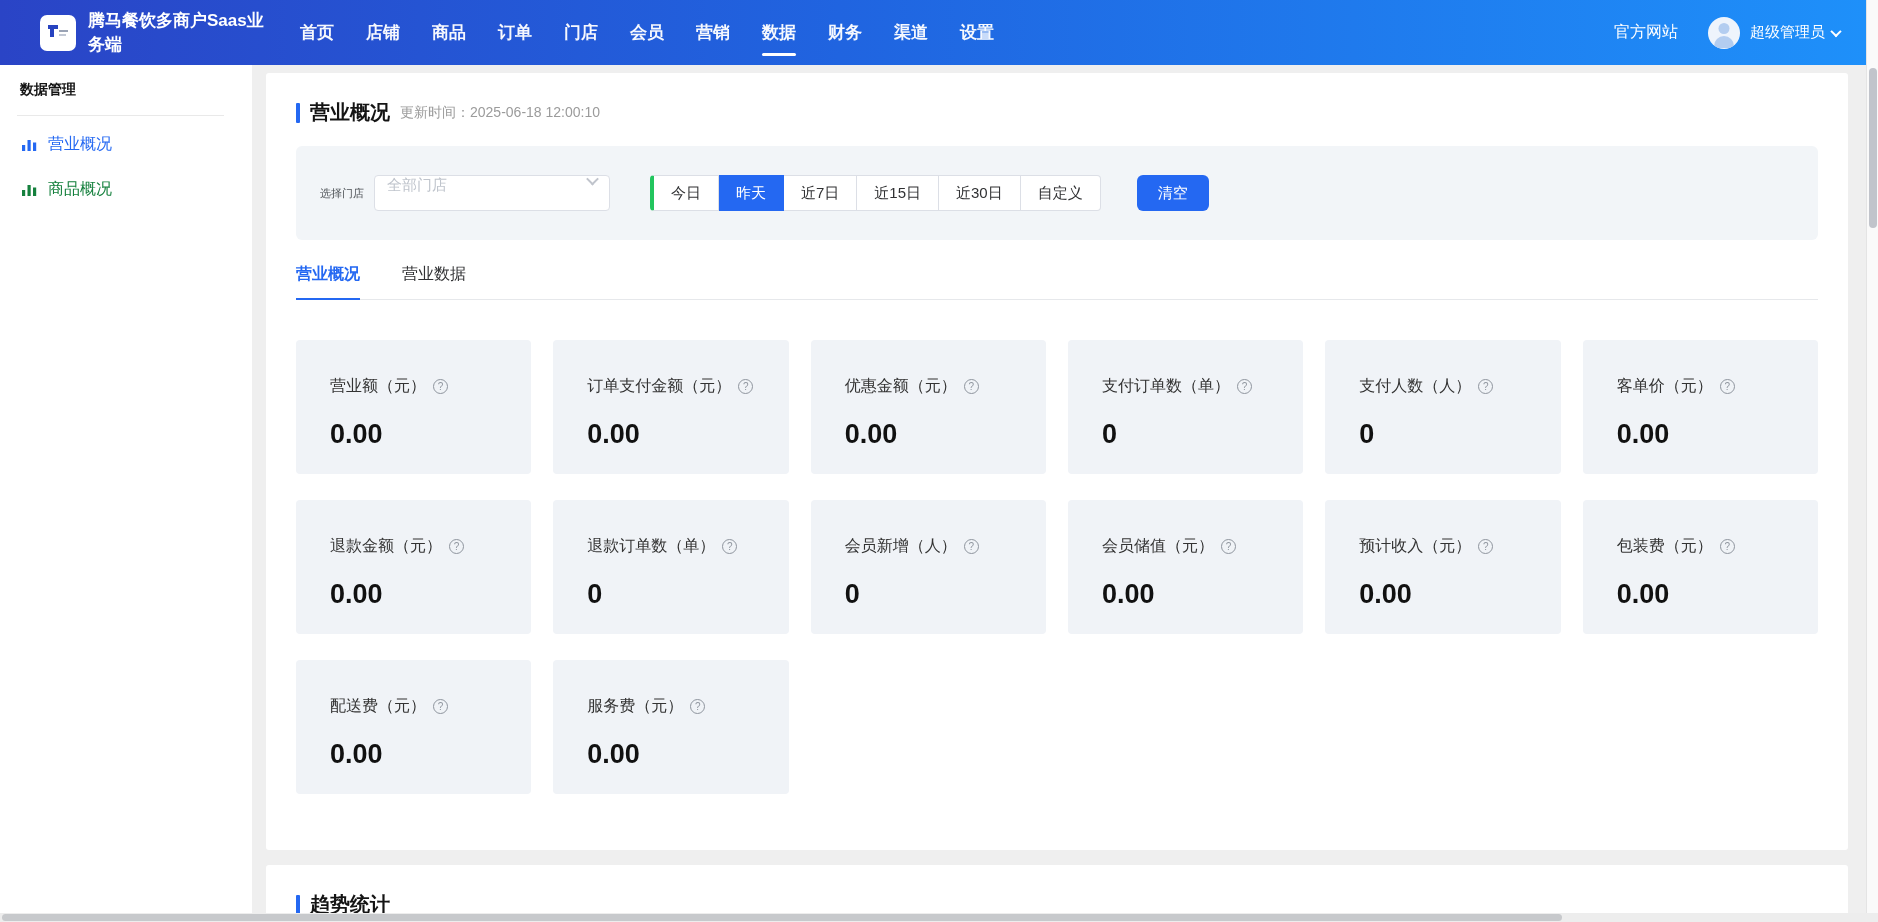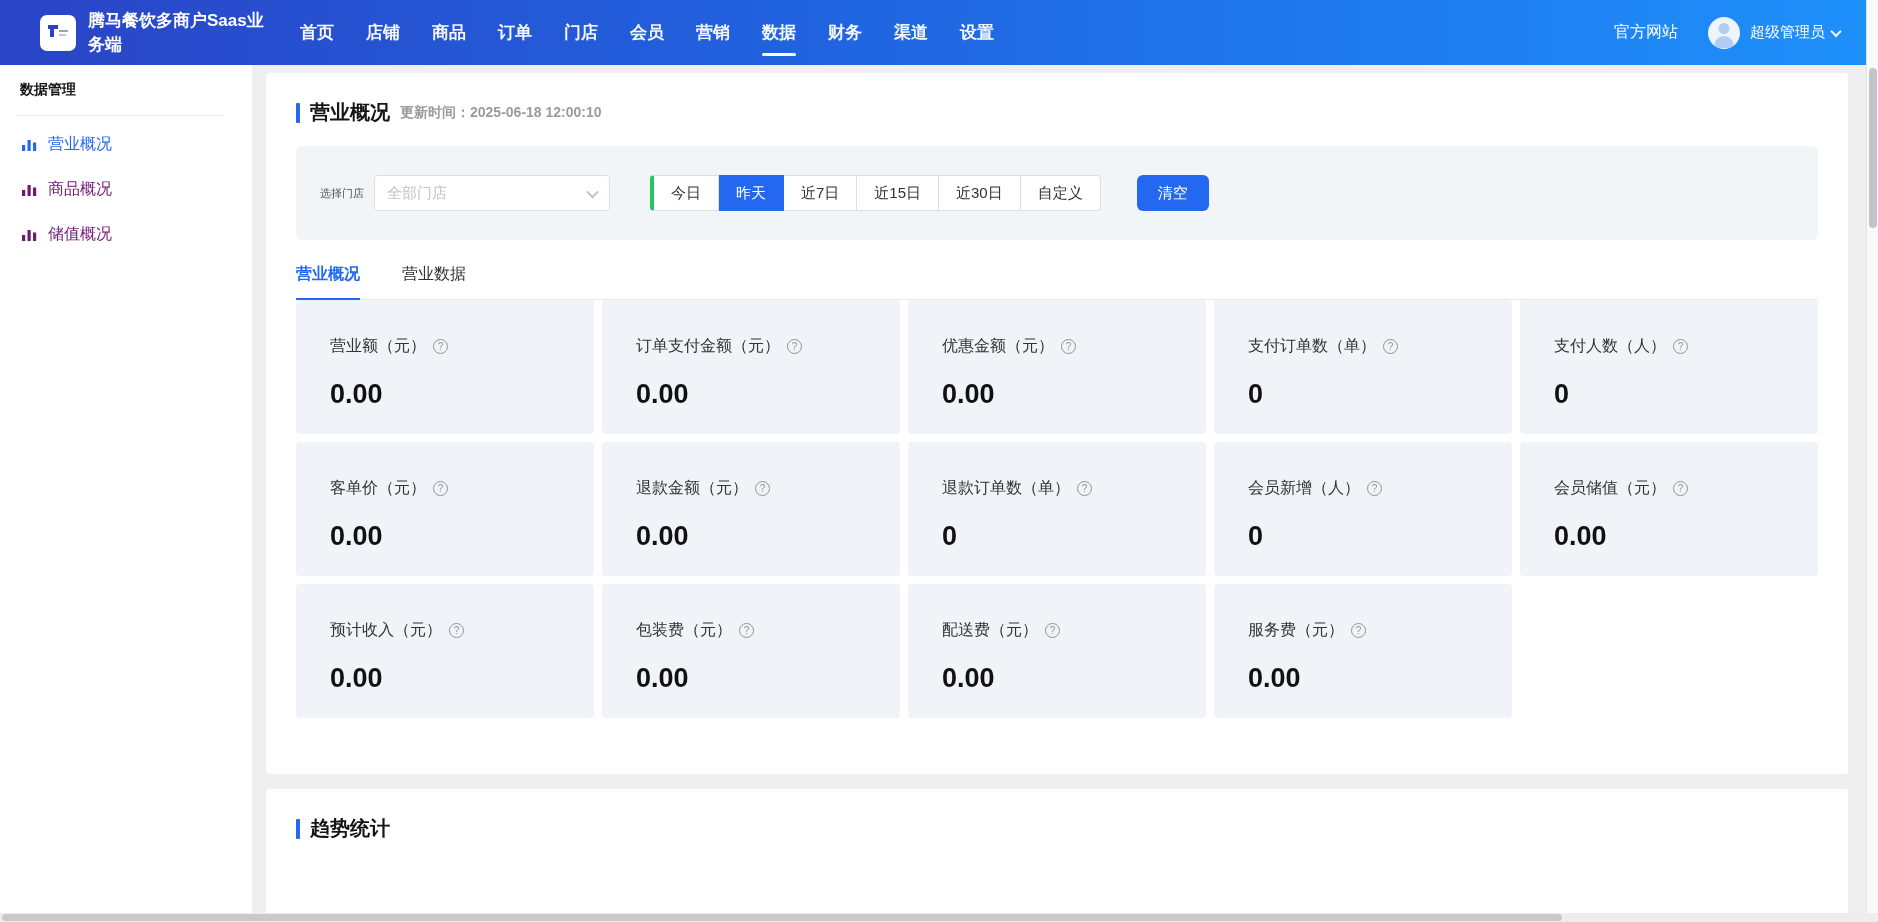--- a/index.html
+++ b/index.html
@@ -36,59 +36,59 @@
   .chev{ display:inline-block; width:9px; height:9px; border-right:2px solid #c0c4cc;
     border-bottom:2px solid #c0c4cc; transform:rotate(45deg) translate(-1px,-1px); }
   .chev-white{ border-color:#fff; width:8px; height:8px; }
 
   
   .sidebar{ position:absolute; top:65px; left:0; width:252px; bottom:0;
     background:#fff; padding-top:16px; }
   .sidebar-title{ margin:0 0 16px 20px; font-size:14px; font-weight:700; color:#141414; }
   .sidebar-divider{ height:1px; background:#e9e9e9; margin:0 28px 6px 17px; }
   .side-item{ display:flex; align-items:center; gap:10px; padding:12px 0 12px 21px;
-    font-size:16px; color:#701a75; cursor:pointer; }
+    font-size:16px; color:#15803d; cursor:pointer; }
   .side-item svg{ width:17px; height:17px; flex:0 0 auto; }
   .side-item.active{ color:var(--accent); }
 
   
   .main{ position:absolute; top:65px; left:252px; right:12px; bottom:9px; overflow:hidden; }
   .panel{ background:#fff; border-radius:3px; margin:8px 18px 0 14px;
     padding:26px 30px 56px 30px; }
   .panel2{ margin-top:15px; height:140px; padding-bottom:0; }
   .sec-head{ display:flex; align-items:center; }
   .sec-bar{ width:4px; height:20px; background:var(--accent); border-radius:1px;
     margin-right:10px; }
   .sec-title{ font-size:20px; font-weight:700; color:#141414; }
-  .sec-sub{ margin-left:10px; font-size:14px; color:#9b9b9b;font-weight:bold; }
+  .sec-sub{ margin-left:10px; font-size:14px; color:#9b9b9b; }
 
   .filter{ margin-top:20px; background:var(--filter-bg); border-radius:6px;
     height:94px; display:flex; align-items:center; padding:0 24px; }
   .filter-label{ font-size:11px; color:#4d5156; margin-right:10px; white-space:nowrap; }
   .select{ width:236px; height:36px; background:#fff; border:1px solid #dcdfe6;
-    border-radius:4px; display:flex; align-items:center; padding:0 12px; cursor:pointer; }
+    border-radius:4px; display:flex; align-items:flex-start; padding:0 12px; cursor:pointer; }
   .select-placeholder{ flex:1; font-size:15px; color:#bfc4cc; }
   .range-group{ display:flex; margin-left:40px; }
   .range-btn{ height:36px; padding:0 17px; background:#fff; border:1px solid #dcdfe6;
     border-left:none; font-size:15px; color:#303133; display:flex; align-items:center;
     cursor:pointer; white-space:nowrap; }
   .range-btn:first-child{ border-left:4px solid #22c55e; border-radius:4px 0 0 4px; }
   .range-btn:last-child{ border-radius:0 4px 4px 0; }
   .range-btn.active{ background:var(--accent); border-color:var(--accent); color:#fff; }
   .btn-primary{ height:36px; margin-left:36px; padding:4px 21px; background:var(--accent);
     color:#fff; font-size:15px; border:none; border-radius:6px; cursor:pointer;
     font-family:inherit; }
 
   .tabs{ margin-top:24px; display:flex; border-bottom:1px solid #e6e8eb; }
   .tab{ margin-right:42px; padding-bottom:13px; font-size:16px; color:#303133;
     cursor:pointer; border-bottom:2px solid transparent; margin-bottom:-1px; }
   .tab.active{ color:var(--accent); border-bottom-color:var(--accent); font-weight:600; }
 
-  .cards{ display:grid; grid-template-columns:repeat(5,1fr);
-    column-gap:22px; row-gap:26px;gap:8px; }
+  .cards{ margin-top:40px; display:grid; grid-template-columns:repeat(6,1fr);
+    column-gap:22px; row-gap:26px; }
   .card{ background:var(--card-bg); border-radius:4px; height:134px;
     padding:36px 10px 0 34px; }
   .card-label{ display:flex; align-items:center; gap:7px; font-size:16px;
     color:#333; white-space:nowrap; }
   .help-icon{ width:15px; height:15px; border:1px solid #8f959e; border-radius:50%;
     color:#8f959e; font-size:10px; line-height:13px; text-align:center;
     flex:0 0 auto; cursor:pointer; }
   .card-value{ margin-top:22px; font-size:27px; font-weight:700; color:#111; }
 
   
@@ -149,28 +149,20 @@
         <span>营业概况</span>
       </div>
       <div class="side-item">
         <svg viewBox="0 0 17 17" fill="currentColor">
           <rect x="1" y="9" width="3.2" height="6"></rect>
           <rect x="6.5" y="4" width="3.2" height="11"></rect>
           <rect x="12" y="6.5" width="3.2" height="8.5"></rect>
         </svg>
         <span>商品概况</span>
       </div>
-      <div class="side-item">
-        <svg viewBox="0 0 17 17" fill="currentColor">
-          <rect x="1" y="9" width="3.2" height="6"></rect>
-          <rect x="6.5" y="4" width="3.2" height="11"></rect>
-          <rect x="12" y="6.5" width="3.2" height="8.5"></rect>
-        </svg>
-        <span>储值概况</span>
-      </div>
     </div>
 </div>
 
 <div class="main">
   <div class="panel">
     <div class="sec-head">
       <span class="sec-bar"></span>
       <span class="sec-title">营业概况</span>
       <span class="sec-sub"><span>更新时间：</span><span>2025-06-18 12:00:10</span></span>
     </div>

